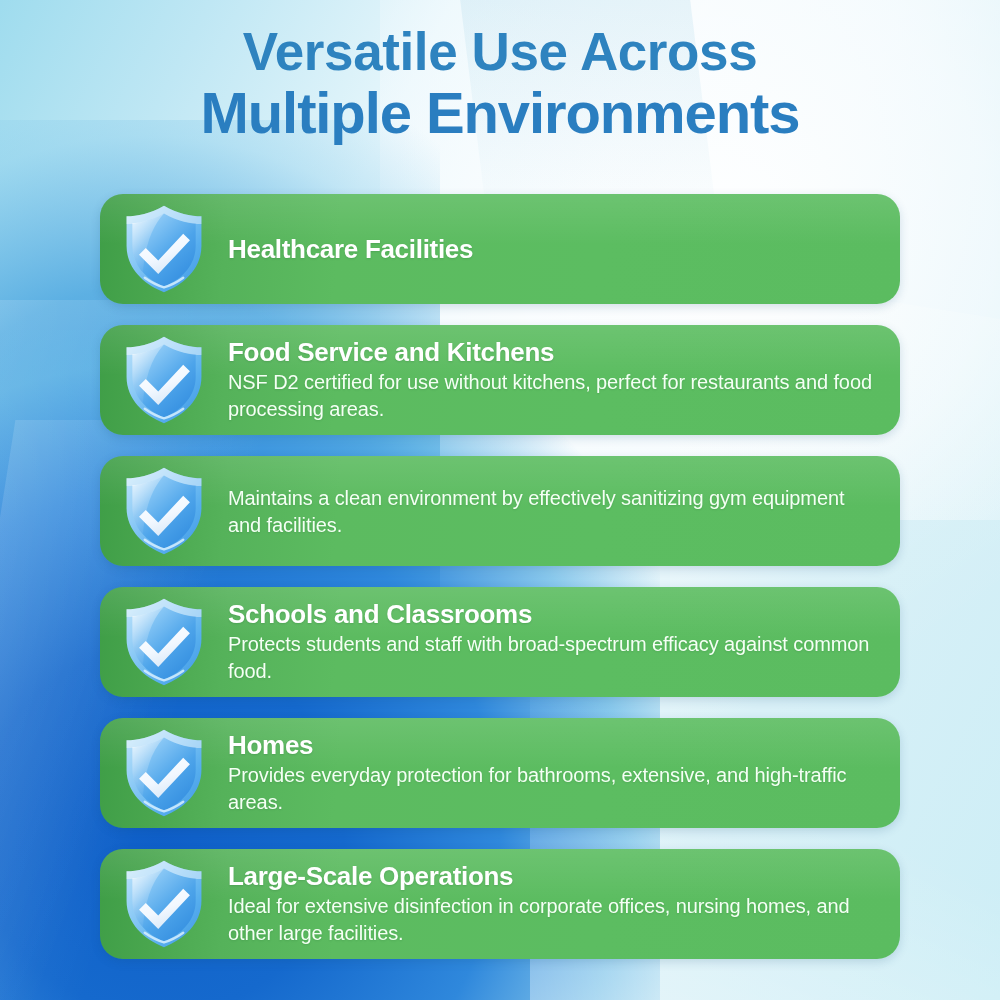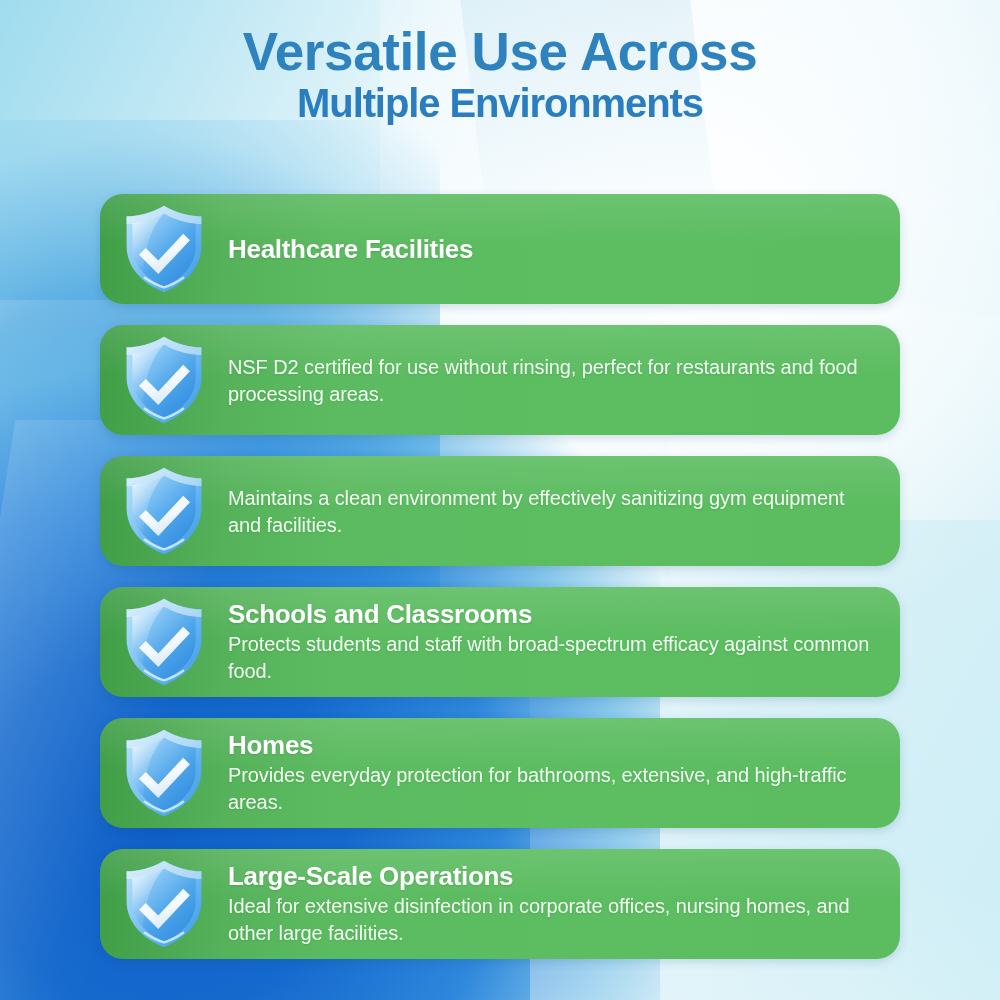--- a/index.html
+++ b/index.html
@@ -82,21 +82,21 @@
     text-align:center; z-index:5;
   }
   .title-line1 {
     font-size:53px;
     font-weight:600;
     letter-spacing:-0.4px;
     color:#2e83bf;
     line-height:1.06;
   }
   .title-line2 {
-    font-size:40px;
+    font-size:58px;
     font-weight:800;
     letter-spacing:-1.1px;
     color:#2a7ec0;
     line-height:1.06;
     margin-top:2px;
   }
 
   
   .cards {
     position:absolute;
@@ -248,21 +248,22 @@
         </defs>
         <path d="M50 5 C36 13 22 16 11 16 L11 47 C11 70 29 87 50 95 C71 87 89 70 89 47 L89 16 C78 16 64 13 50 5 Z" fill="url(#sgOuter)"></path>
         <path d="M50 13 C38 20 26 23 17 23 L17 47 C17 67 32 82 50 89 C68 82 83 67 83 47 L83 23 C74 23 62 20 50 13 Z" fill="url(#sgBody)"></path>
         <path d="M50 13 C38 20 26 23 17 23 L17 47 C17 58 21 67 28 74 C30 50 36 28 50 13 Z" fill="url(#sgGloss)"></path>
         <path d="M50 5 C36 13 22 16 11 16 L11 24 C22 24 36 21 50 13 C64 21 78 24 89 24 L89 16 C78 16 64 13 50 5 Z" fill="#ffffff" opacity="0.42"></path>
         <path d="M30 80 C37 85 43 88 50 90 C57 88 63 85 70 80" fill="none" stroke="#d8f0ff" stroke-width="2.6" stroke-linecap="round" opacity="0.85"></path>
         <path d="M31 49 L44 62 L70 34 L77 41 L44 76 L24 56 Z" fill="url(#sgCheck)"></path>
       </svg>
     </div>
     <div class="card-text">
-      <div class="card-desc">NSF D2 certified for use without rinsing, perfect for restaurants and food processing areas.</div>
+      <div class="card-title">Food Service and Kitchens</div>
+      <div class="card-desc">NSF D2 certified for use without kitchens, perfect for restaurants and food processing areas.</div>
     </div>
   </div>
 
   <div class="card">
     <div class="shield-wrap">
       <svg viewBox="0 0 100 100" xmlns="http://www.w3.org/2000/svg">
         <defs>
           <linearGradient id="sgOuter" x1="0" y1="0" x2="1" y2="1">
             <stop offset="0%" stop-color="#bfe4fb"></stop>
             <stop offset="35%" stop-color="#8ecbf6"></stop>

